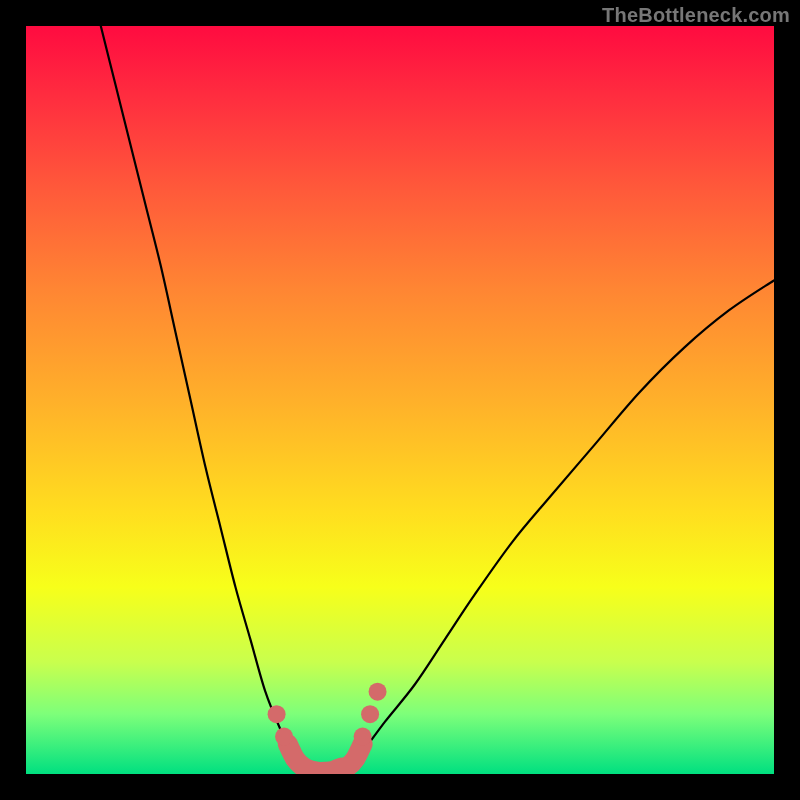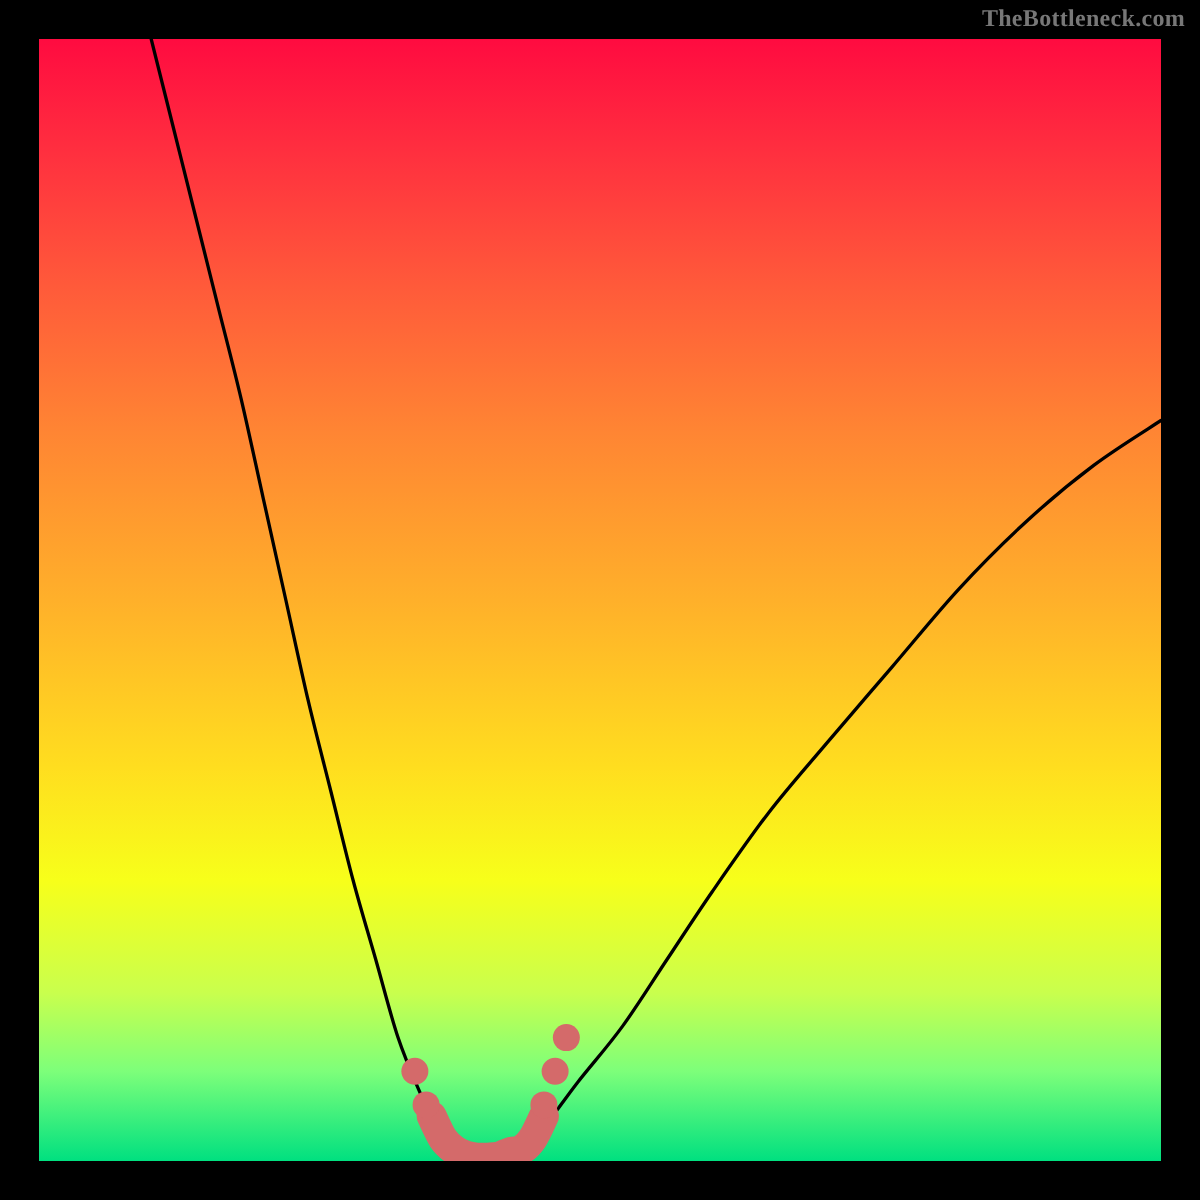--- a/index.html
+++ b/index.html
@@ -25,22 +25,22 @@
       #ffde1f 65%,
       #f7ff1a 75%,
       #c9ff4d 85%,
       #7dff7a 92%,
       #00e080 100%);
   }
   .attribution {
     position: absolute;
     top: 4px;
     right: 10px;
-    font-family: Liberation Serif, serif;
-    font-size: 16px;
+    font-family: Liberation Sans, sans-serif;
+    font-size: 20px;
     font-weight: 600;
     color: #777;
     letter-spacing: 0.2px;
   }
   svg.plot {
     position: absolute;
     left: 0;
     top: 0;
     width: 748px;
     height: 748px;

